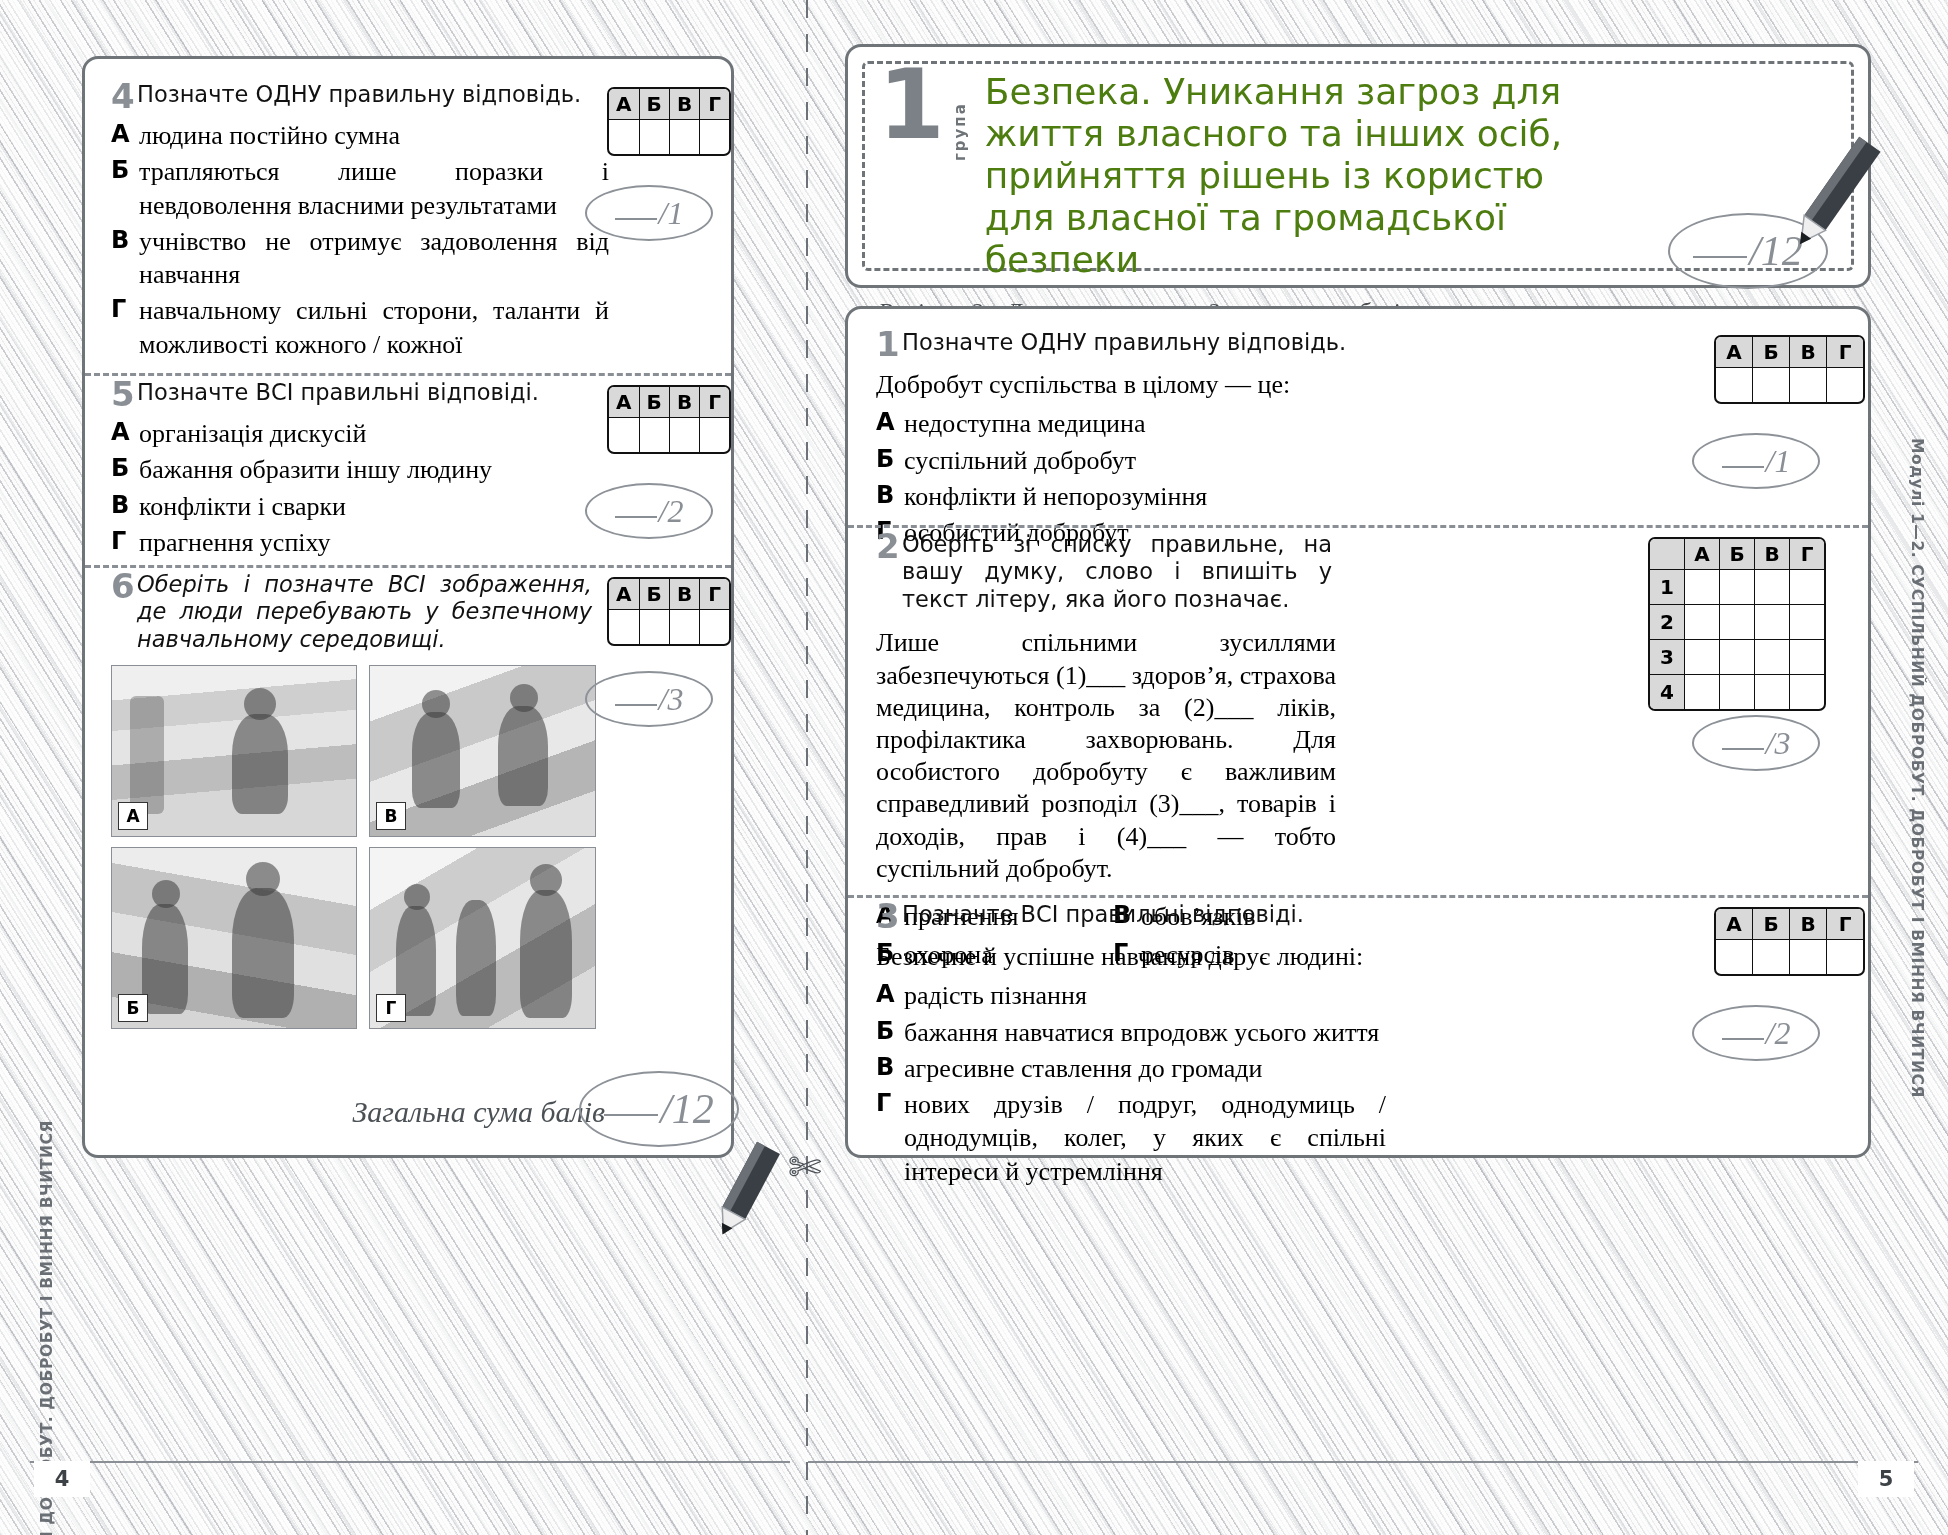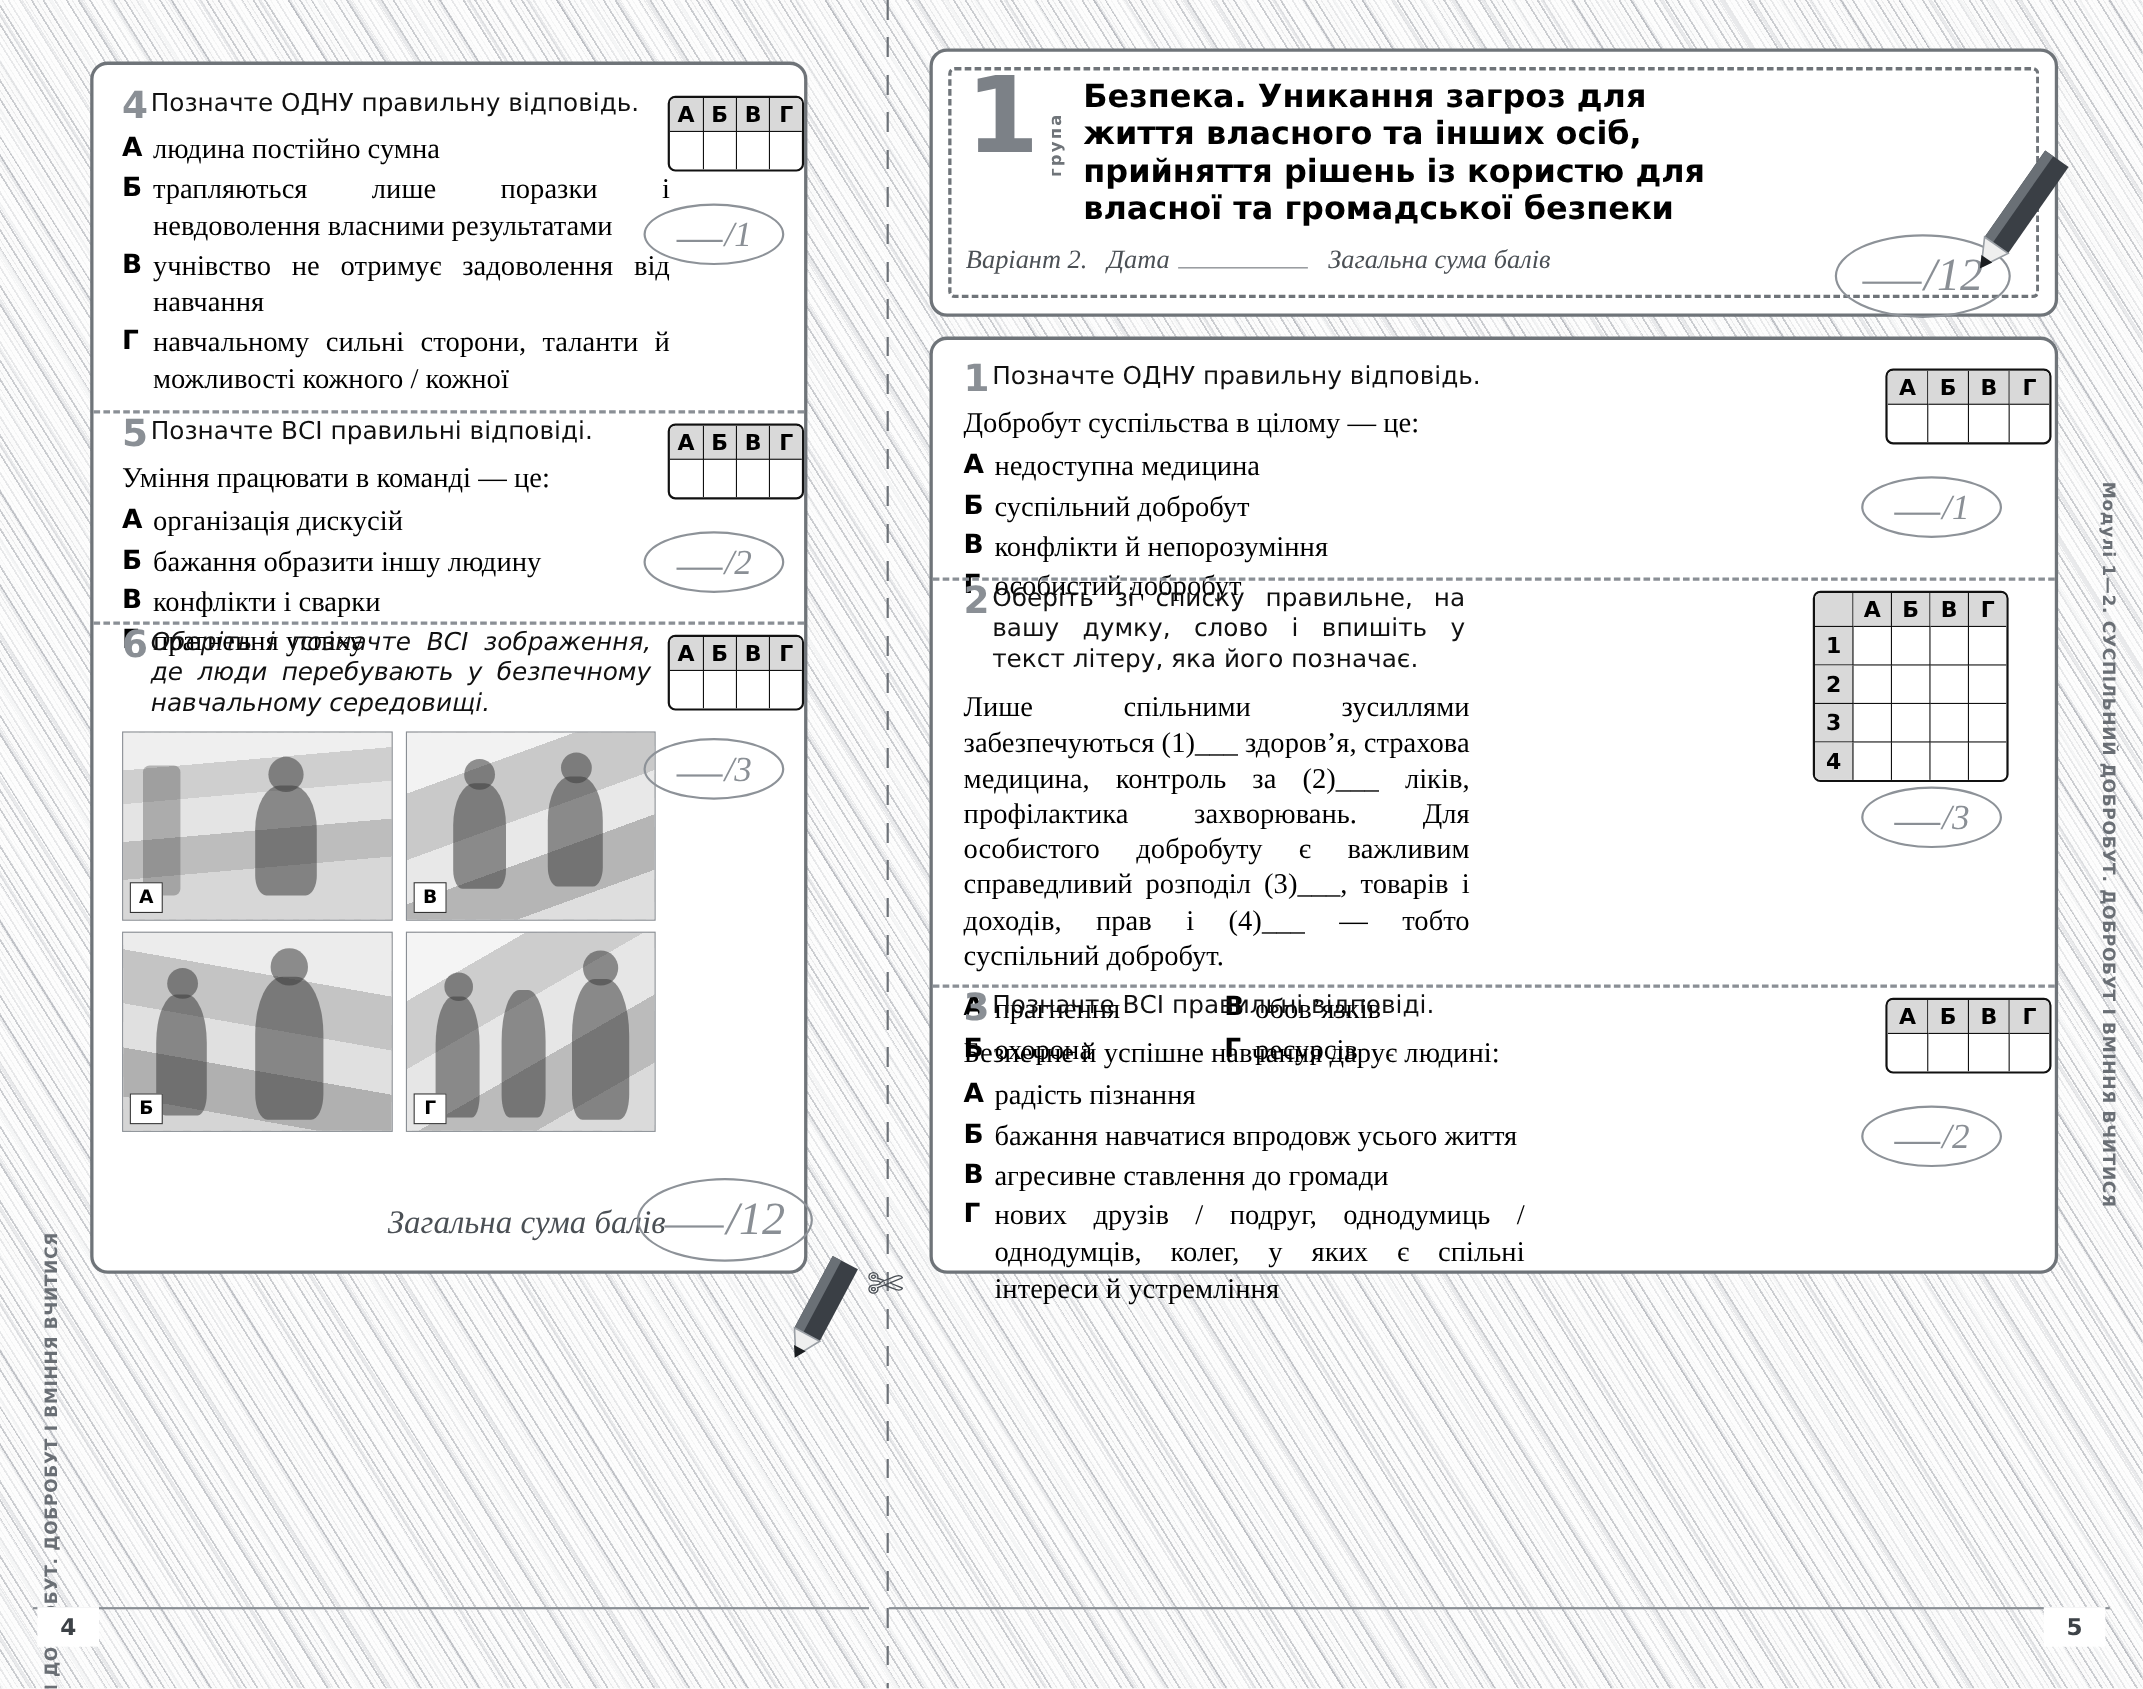--- a/index.html
+++ b/index.html
@@ -78,22 +78,22 @@
     margin-top:-4px;
   }
   .grp-word{
     font-family:"DejaVu Sans", sans-serif;
     font-weight:bold;font-size:15px;color:#6f7479;
     writing-mode:vertical-rl;transform:rotate(180deg);
     letter-spacing:2px;height:86px;margin-top:4px;
   }
   .hdr-title{
     font-family:"DejaVu Sans", sans-serif;
-    font-weight:bold;font-size:29px;line-height:1.17;
-    color:#000000;margin-left:6px;max-width:620px;
+    font-weight:normal;font-size:36px;line-height:1.17;
+    color:#4d7c0f;margin-left:6px;max-width:620px;
   }
   .hdr-fields{margin-top:16px;font-style:italic;font-size:24px;color:#4b5055;}
   .hdr-row{display:flex;align-items:baseline;white-space:nowrap;}
   .hdr-row.r2{margin-top:10px;}
   .udl{display:inline-block;border-bottom:1.6px solid #6f7479;height:20px;}
   .u-small{width:46px;}
   .u-mid{width:118px;}
   .u-long{width:520px;}
 
   
@@ -280,21 +280,20 @@
       <span>/1</span>
   </div>
 
   <div class="dashed-sep" style="position:absolute;left:0;top:300px;width:100%;"></div>
 
   <div class="q" style="position:absolute;left:26px;top:320px;width:470px;">
     <div class="q-head">
       <div class="q-num">5</div>
       <div class="q-instr">Позначте ВСІ правильні відповіді.</div>
     </div>
-    <div class="q-stem">Уміння працювати в команді — це:</div>
     <div class="opts">
       <div class="opt">
         <span class="opt-l">А</span>
         <span class="opt-t">організація дискусій</span>
       </div>
       <div class="opt">
         <span class="opt-l">Б</span>
         <span class="opt-t">бажання образити іншу людину</span>
       </div>
       <div class="opt">

